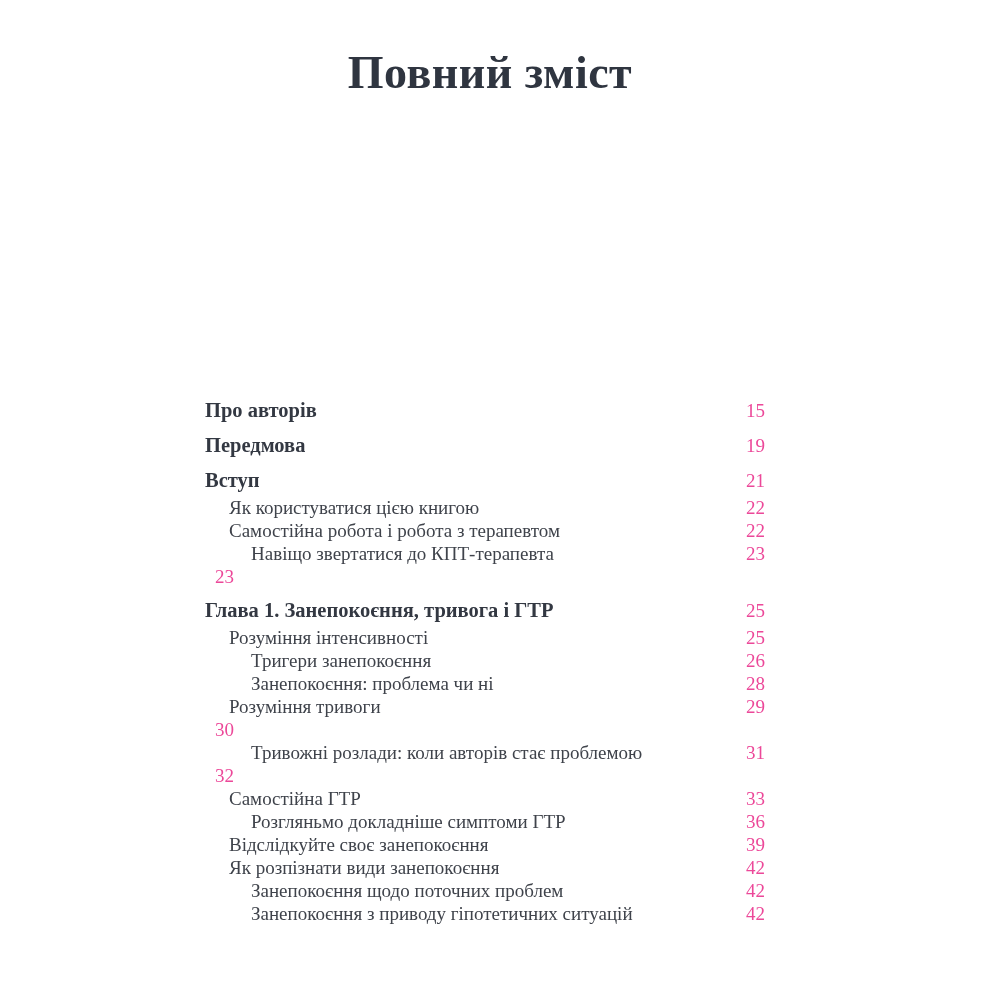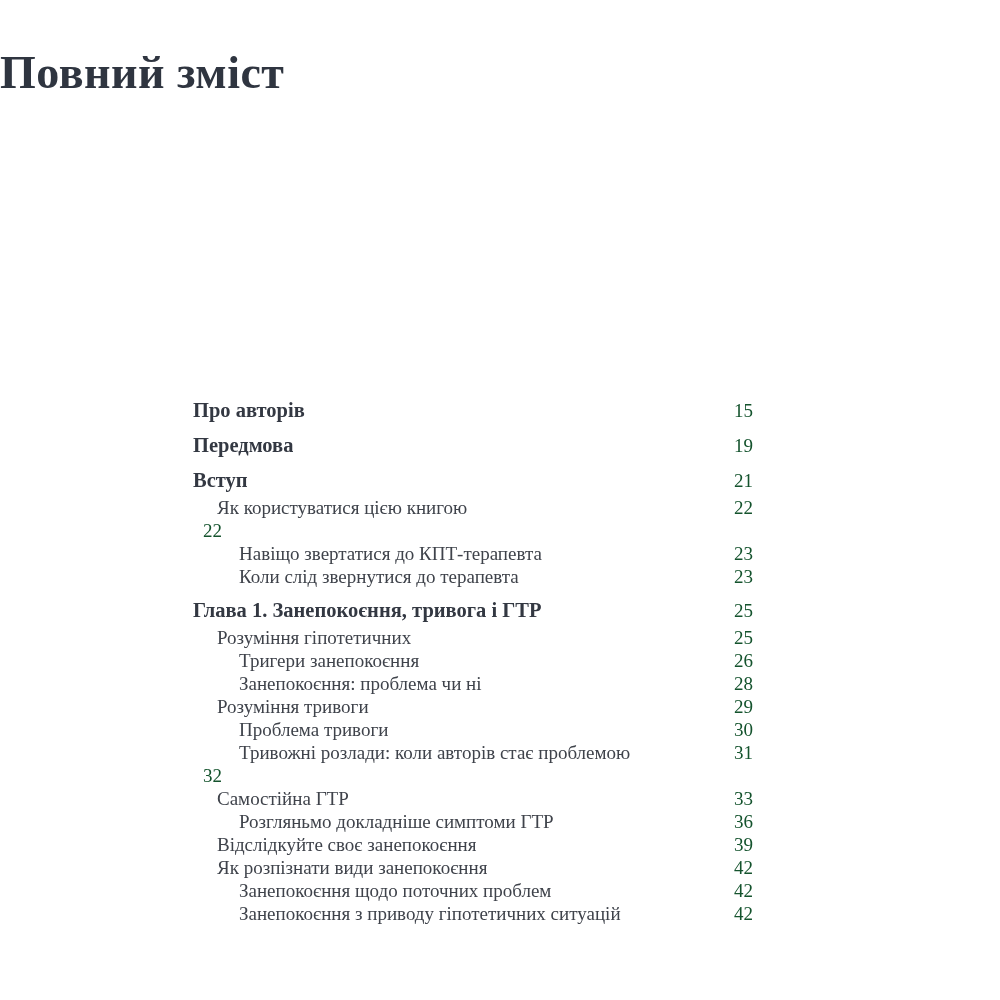--- a/index.html
+++ b/index.html
@@ -13,30 +13,30 @@
     height: 1000px;
     font-family: "Liberation Serif", serif;
     color: #3f434b;
     overflow: hidden;
   }
   .page-title {
     position: absolute;
     top: 46px;
     left: 0;
     width: 980px;
-    text-align: left;
+    text-align: center;
     font-size: 46px;
     font-weight: bold;
     letter-spacing: 0.5px;
     color: #2f3540;
   }
   .toc {
     position: absolute;
     top: 388px;
-    left: 193px;
+    left: 205px;
     width: 560px;
   }
   .toc-row {
     display: flex;
     justify-content: space-between;
     align-items: baseline;
     font-size: 19px;
     line-height: 23px;
     color: #3f434b;
   }
@@ -52,21 +52,21 @@
     white-space: nowrap;
     overflow: hidden;
   }
   .toc-row .label.l1 { padding-left: 24px; }
   .toc-row .label.l2 { padding-left: 46px; text-align: center; }
   .toc-row .pagenum {
     font-weight: normal;
     font-size: 19px;
     flex: 0 0 auto;
     padding-left: 10px;
-    color: #14532d;
+    color: #ec4899;
   }
 </style>
 </head>
 <body>
 
 <div class="page-title">Повний зміст</div>
 
 <div class="toc">
     <div class="toc-row bold">
       <span class="label">Про авторів</span>
@@ -78,52 +78,51 @@
     </div>
     <div class="toc-row bold">
       <span class="label">Вступ</span>
       <span class="pagenum">21</span>
     </div>
     <div class="toc-row">
       <span class="label l1">Як користуватися цією книгою</span>
       <span class="pagenum">22</span>
     </div>
     <div class="toc-row">
+      <span class="label l1">Самостійна робота і робота з терапевтом</span>
       <span class="pagenum">22</span>
     </div>
     <div class="toc-row">
       <span class="label l2">Навіщо звертатися до КПТ-терапевта</span>
       <span class="pagenum">23</span>
     </div>
     <div class="toc-row">
-      <span class="label l2">Коли слід звернутися до терапевта</span>
       <span class="pagenum">23</span>
     </div>
     <div class="toc-row bold">
       <span class="label">Глава 1. Занепокоєння, тривога і ГТР</span>
       <span class="pagenum">25</span>
     </div>
     <div class="toc-row">
-      <span class="label l1">Розуміння гіпотетичних</span>
+      <span class="label l1">Розуміння інтенсивності</span>
       <span class="pagenum">25</span>
     </div>
     <div class="toc-row">
       <span class="label l2">Тригери занепокоєння</span>
       <span class="pagenum">26</span>
     </div>
     <div class="toc-row">
       <span class="label l2">Занепокоєння: проблема чи ні</span>
       <span class="pagenum">28</span>
     </div>
     <div class="toc-row">
       <span class="label l1">Розуміння тривоги</span>
       <span class="pagenum">29</span>
     </div>
     <div class="toc-row">
-      <span class="label l2">Проблема тривоги</span>
       <span class="pagenum">30</span>
     </div>
     <div class="toc-row">
       <span class="label l2">Тривожні розлади: коли авторів стає проблемою</span>
       <span class="pagenum">31</span>
     </div>
     <div class="toc-row">
       <span class="pagenum">32</span>
     </div>
     <div class="toc-row">

